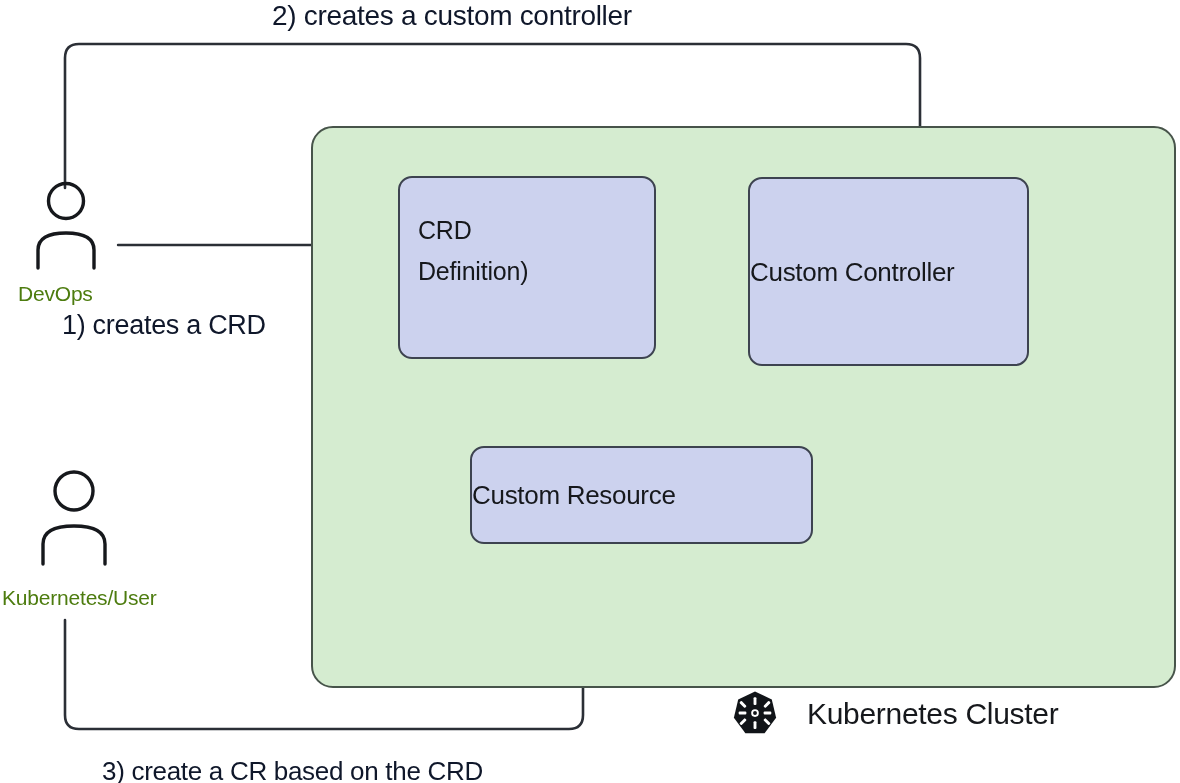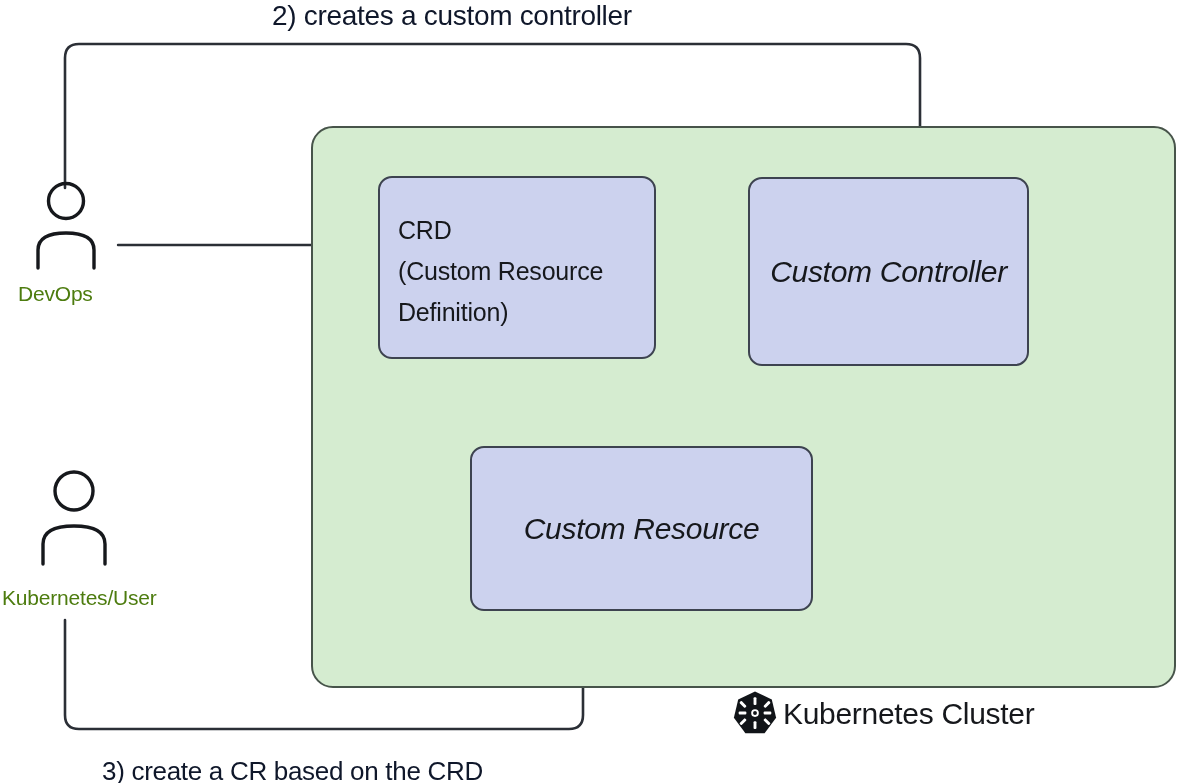--- a/index.html
+++ b/index.html
@@ -41,57 +41,56 @@
   
   .node {
     position: absolute;
     background: #ccd2ee;
     border: 2.5px solid #3d4350;
     border-radius: 14px;
     box-sizing: border-box;
     color: #16181c;
   }
   #node-crd {
-    left: 378px;
+    left: 398px;
     top: 176px;
-    width: 278px;
+    width: 258px;
     height: 183px;
   }
   #node-controller {
     left: 748px;
     top: 177px;
     width: 281px;
     height: 189px;
   }
   #node-resource {
     left: 470px;
     top: 446px;
     width: 343px;
-    height: 165px;
+    height: 98px;
   }
 
   .node-lines {
     position: absolute;
     left: 18px;
     top: 32px;
     right: 10px;
     font-size: 25px;
     line-height: 41px;
     letter-spacing: -0.2px;
   }
   .node-center {
     position: absolute;
     left: 0;
     right: 0;
     top: 50%;
     transform: translateY(-50%);
-    text-align: center;
-    font-size: 30px;
+    text-align: left;
+    font-size: 26px;
     letter-spacing: -0.3px;
-    font-style: italic;
   }
 
   
   .actor {
     position: absolute;
   }
   .actor svg { display: block; }
   .actor-label {
     position: absolute;
     white-space: nowrap;
@@ -116,21 +115,21 @@
   #annot-step3 { left: 102px; top: 756px; font-size: 26px; }
   #annot-step4 { left: 845px; top: 556px; font-size: 25px; }
 
   
   #k8s-badge {
     position: absolute;
     left: 731px;
     top: 690px;
     display: flex;
     align-items: center;
-    gap: 4px;
+    gap: 28px;
   }
   #k8s-label {
     font-size: 30px;
     color: #16181c;
     letter-spacing: -0.3px;
     white-space: nowrap;
   }
 </style>
 </head>
 <body>
@@ -154,21 +153,20 @@
     <path d="M65,620 L65,715 Q65,729 79,729 L569,729 Q583,729 583,715 L583,592" fill="none" stroke="#2b2f36" stroke-width="2.6" stroke-linecap="round" marker-end="url(#arrowSolid)"></path>
 
     <path d="M937,366 L937,528 Q937,543 922,543 L828,543" fill="none" stroke="#2b2f36" stroke-width="2.8" stroke-dasharray="14 13" stroke-linecap="butt" marker-end="url(#arrowDashed)"></path>
   </svg>
 
   <div class="cluster-box"></div>
 
   <div class="node" id="node-crd">
     <div class="node-lines">
       <div>CRD</div>
-      <div>(Custom Resource</div>
       <div>Definition)</div>
     </div>
   </div>
 
   <div class="node" id="node-controller">
     <div class="node-center">Custom Controller</div>
   </div>
 
   <div class="node" id="node-resource">
     <div class="node-center">Custom Resource</div>
@@ -184,20 +182,21 @@
 
   <div class="actor" id="actor-developer">
     <svg width="100" height="105" viewBox="0 0 100 105">
       <circle cx="39" cy="23" r="19" fill="none" stroke="#16181c" stroke-width="3.4"></circle>
       <path d="M8,96 L8,76 Q8,58 39,58 Q70,58 70,76 L70,96" fill="none" stroke="#16181c" stroke-width="3.4" stroke-linecap="round"></path>
     </svg>
   </div>
   <div class="actor-label" id="label-developer">Kubernetes/User</div>
 
   <div class="annot" id="annot-step2">2) creates a custom controller</div>
+  <div class="annot" id="annot-step1">1) creates a CRD</div>
   <div class="annot" id="annot-step3">3) create a CR based on the CRD</div>
 
   <div id="k8s-badge">
     <svg width="48" height="48" viewBox="0 0 100 100">
       <polygon points="50,3 85,20 94,58 70,90 30,90 6,58 15,20" fill="#111418"></polygon>
       <g fill="#ffffff">
         <circle cx="50" cy="48" r="8"></circle>
         <rect x="47" y="15" width="6" height="16" rx="2"></rect>
         <rect x="47" y="65" width="6" height="16" rx="2"></rect>
         <rect x="16" y="45" width="16" height="6" rx="2"></rect>

